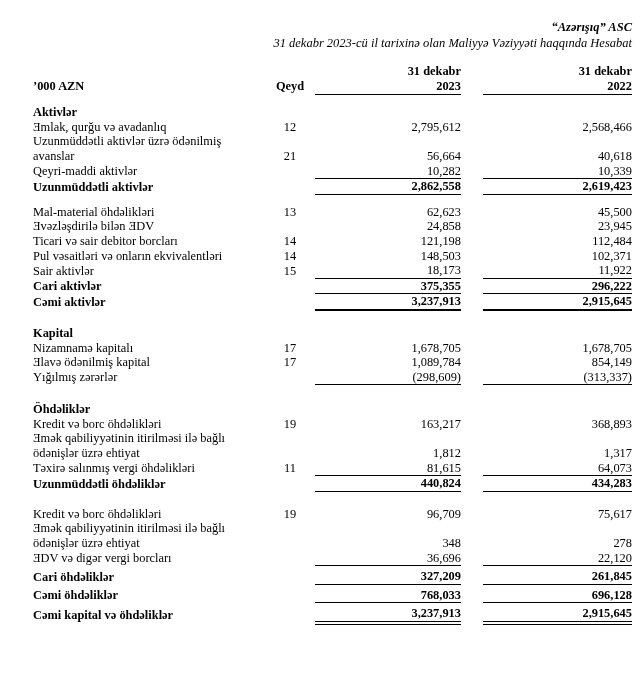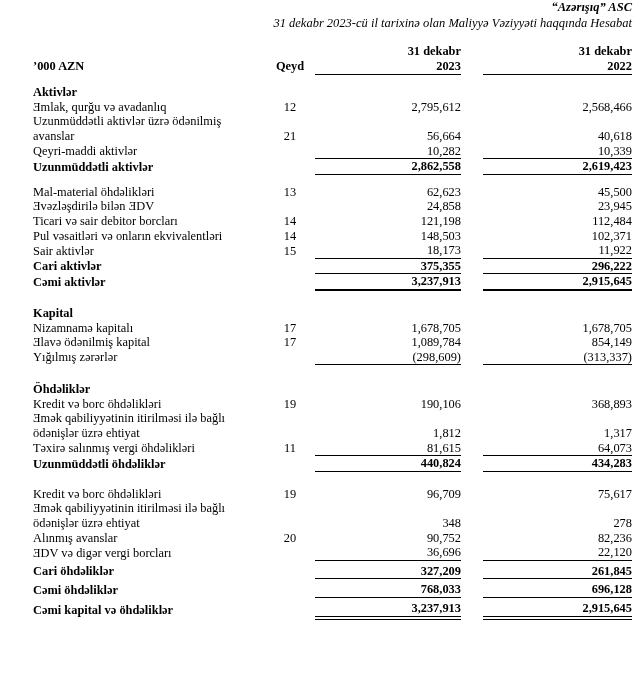--- a/index.html
+++ b/index.html
@@ -11,21 +11,21 @@
     width: 639px;
     height: 678px;
     overflow: hidden;
     font-family: "Liberation Serif", serif;
     color: #000000;
   }
   .page {
     box-sizing: border-box;
     width: 639px;
     height: 678px;
-    padding: 0 7px 0 33px;
+    padding: 20px 7px 0 33px;
   }
   .doc-header {
     text-align: right;
     font-size: 12.5px;
     line-height: 15.5px;
     margin-bottom: 13px;
   }
   .company {
     font-weight: bold;
     font-style: italic;
@@ -226,21 +226,21 @@
         <tr>
           <td class="label bold">Öhdəliklər</td>
           <td class="note"></td>
           <td class="val bold"></td>
           <td class="gap"></td>
           <td class="val bold"></td>
         </tr>
         <tr>
           <td class="label">Kredit və borc öhdəlikləri</td>
           <td class="note">19</td>
-          <td class="val">190,106</td>
+          <td class="val">163,217</td>
           <td class="gap"></td>
           <td class="val">368,893</td>
         </tr>
         <tr>
           <td class="label">Ǝmək qabiliyyətinin itirilməsi ilə bağlı ödənişlər üzrə ehtiyat</td>
           <td class="note"></td>
           <td class="val">1,812</td>
           <td class="gap"></td>
           <td class="val">1,317</td>
         </tr>
@@ -269,27 +269,20 @@
           <td class="val">75,617</td>
         </tr>
         <tr>
           <td class="label">Ǝmək qabiliyyətinin itirilməsi ilə bağlı ödənişlər üzrə ehtiyat</td>
           <td class="note"></td>
           <td class="val">348</td>
           <td class="gap"></td>
           <td class="val">278</td>
         </tr>
         <tr>
-          <td class="label">Alınmış avanslar</td>
-          <td class="note">20</td>
-          <td class="val">90,752</td>
-          <td class="gap"></td>
-          <td class="val">82,236</td>
-        </tr>
-        <tr>
           <td class="label">ƎDV və digər vergi borcları</td>
           <td class="note"></td>
           <td class="val rule-single">36,696</td>
           <td class="gap"></td>
           <td class="val rule-single">22,120</td>
         </tr>
         <tr class="padded">
           <td class="label bold">Cari öhdəliklər</td>
           <td class="note"></td>
           <td class="val bold rule-single">327,209</td>

